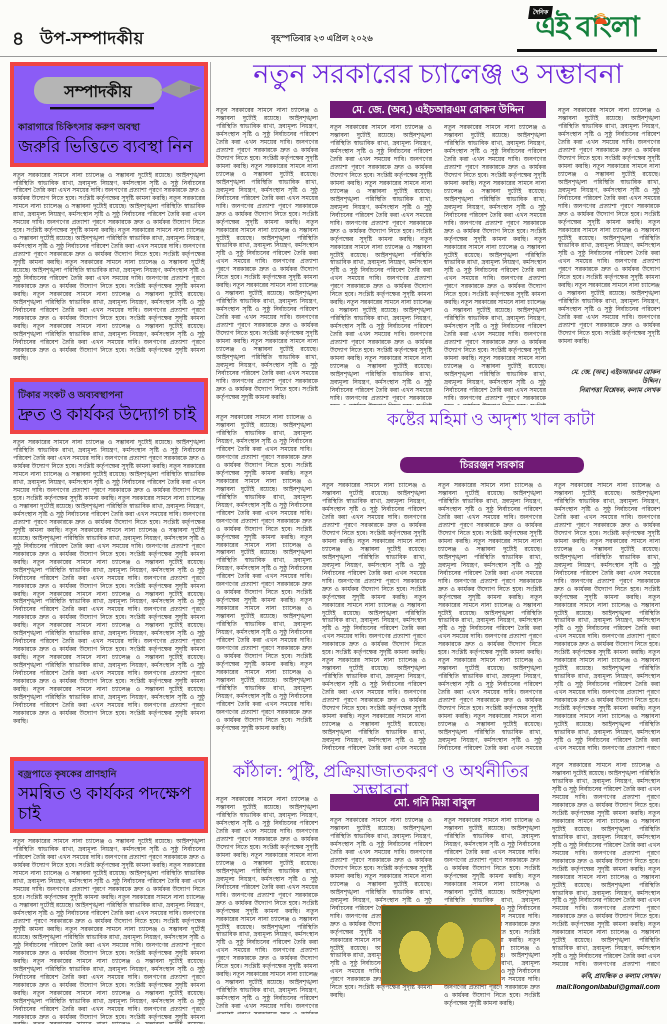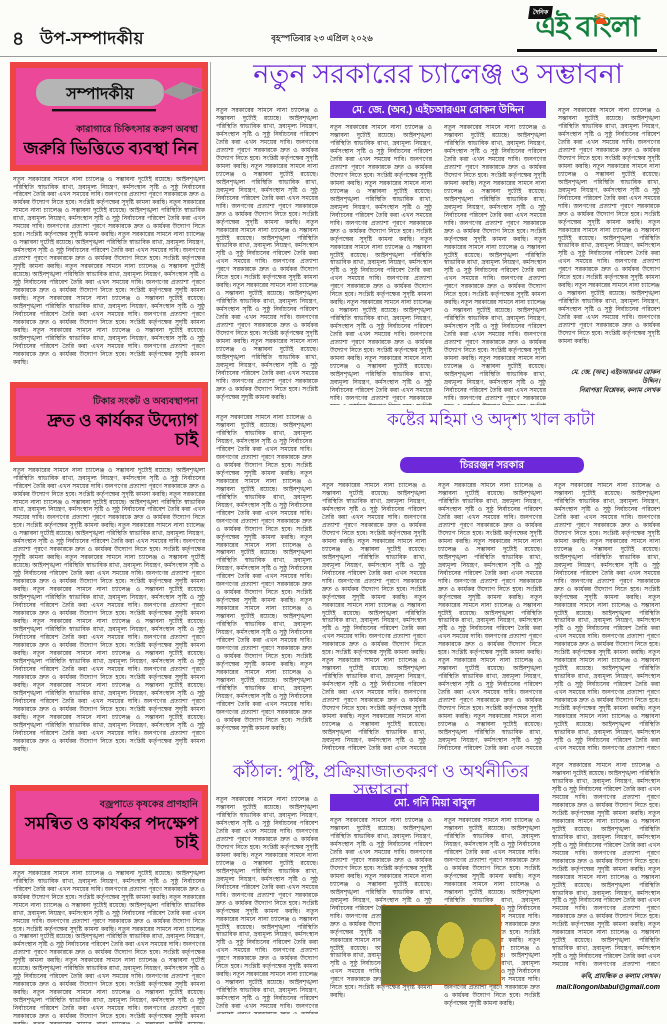--- a/index.html
+++ b/index.html
@@ -18,35 +18,35 @@
               font-weight:bold; padding:1px 4px; transform:skewX(-8deg); }
   .logo-title { position:absolute; left:0; bottom:0; width:140px; text-align:center; font-size:28px;
                 font-weight:700; color:#15803d; letter-spacing:-1px; line-height:1;
                 border-bottom:3px solid #111; padding-bottom:8px; }
   .logo-sun { position:absolute; left:74px; top:6px; }
   .hdr-rule { position:absolute; left:0; top:56px; width:667px; border-top:1px solid #999; }
 
   
   .vdivider { position:absolute; left:210px; top:62px; height:950px; border-left:1px solid #aaa; }
   .edcol { position:absolute; left:10px; top:62px; width:198px; }
-  .edhead-box { border:6px solid #ef4444; background:#ec4899; text-align:right; padding:4px 4px 6px; }
+  .edhead-box { border:4px solid #ef4444; background:#8b5cf6; text-align:left; padding:4px 4px 6px; }
   .masthead { position:relative; height:44px; margin:2px 6px 4px; }
   .masthead svg { display:block; margin:0 auto; }
   .kicker { font-size:9.5px; font-weight:bold; color:#222; margin-top:2px; }
-  .ed-headline { font-family:"Liberation Serif","DejaVu Serif",serif; font-size:17px; font-weight:bold;
+  .ed-headline { font-family:"Liberation Serif","DejaVu Serif",serif; font-size:17px; font-weight:normal;
                  color:#000; line-height:1.15; margin-top:2px; }
   .greek { font-size:6px; line-height:1.33; text-align:justify; color:#222; overflow:hidden;
            word-break:break-word; }
   .ed-body { margin:5px 3px 0; }
 
   
   .display { font-family:"Liberation Serif","DejaVu Serif",serif; font-weight:normal; color:#6d28d9;
              text-align:center; line-height:1.1; }
   .a1-headline { position:absolute; left:216px; top:60px; width:444px; font-size:27px; }
-  .byline-bar { position:absolute; background:#6d28d9; color:#fff; font-size:10.5px; font-weight:bold;
+  .byline-bar { position:absolute; background:#701a75; color:#fff; font-size:10.5px; font-weight:bold;
                 text-align:center; }
   .b1 { left:330px; top:101px; width:216px; height:17px; line-height:17px; }
   .b2 { left:400px; top:457px; width:184px; height:16px; line-height:16px; font-size:10px;border-radius:7px; }
   .b3 { left:330px; top:794px; width:209px; height:17px; line-height:17px; }
   .col { position:absolute; }
   .credit { font-size:6.5px; font-weight:bold; font-style:italic; text-align:right; color:#111;
             line-height:1.35; }
   .a2-headline { position:absolute; left:322px; top:411px; width:338px; font-size:17px; }
   .a3-headline { position:absolute; left:214px; top:762px; width:334px; font-size:17.5px; }
   .photo { position:absolute; left:382px; top:906px; width:118px; height:78px;

